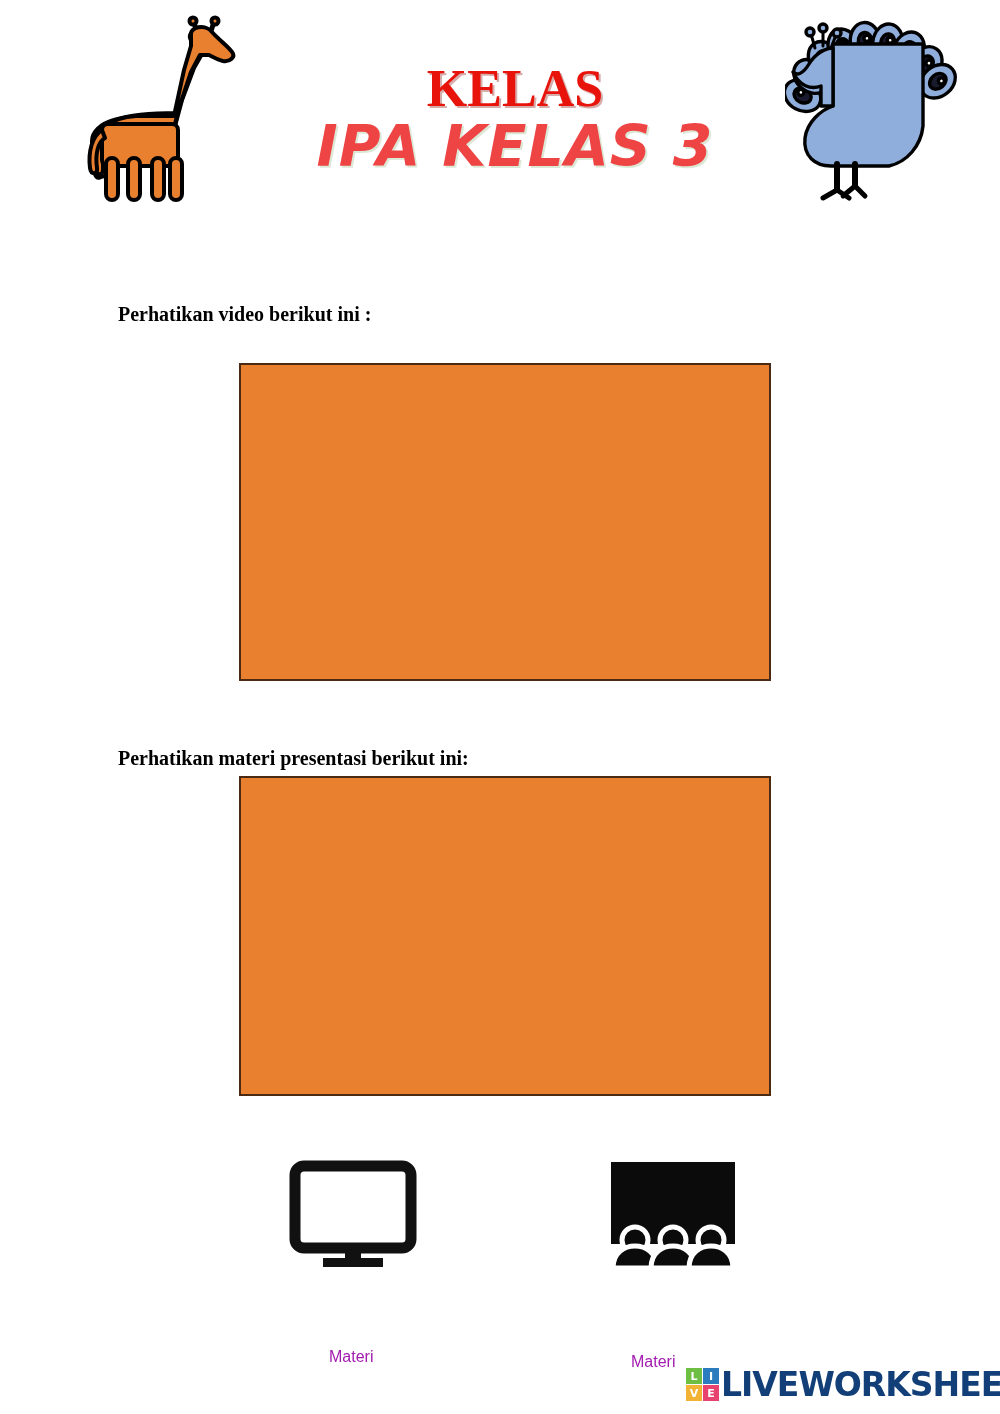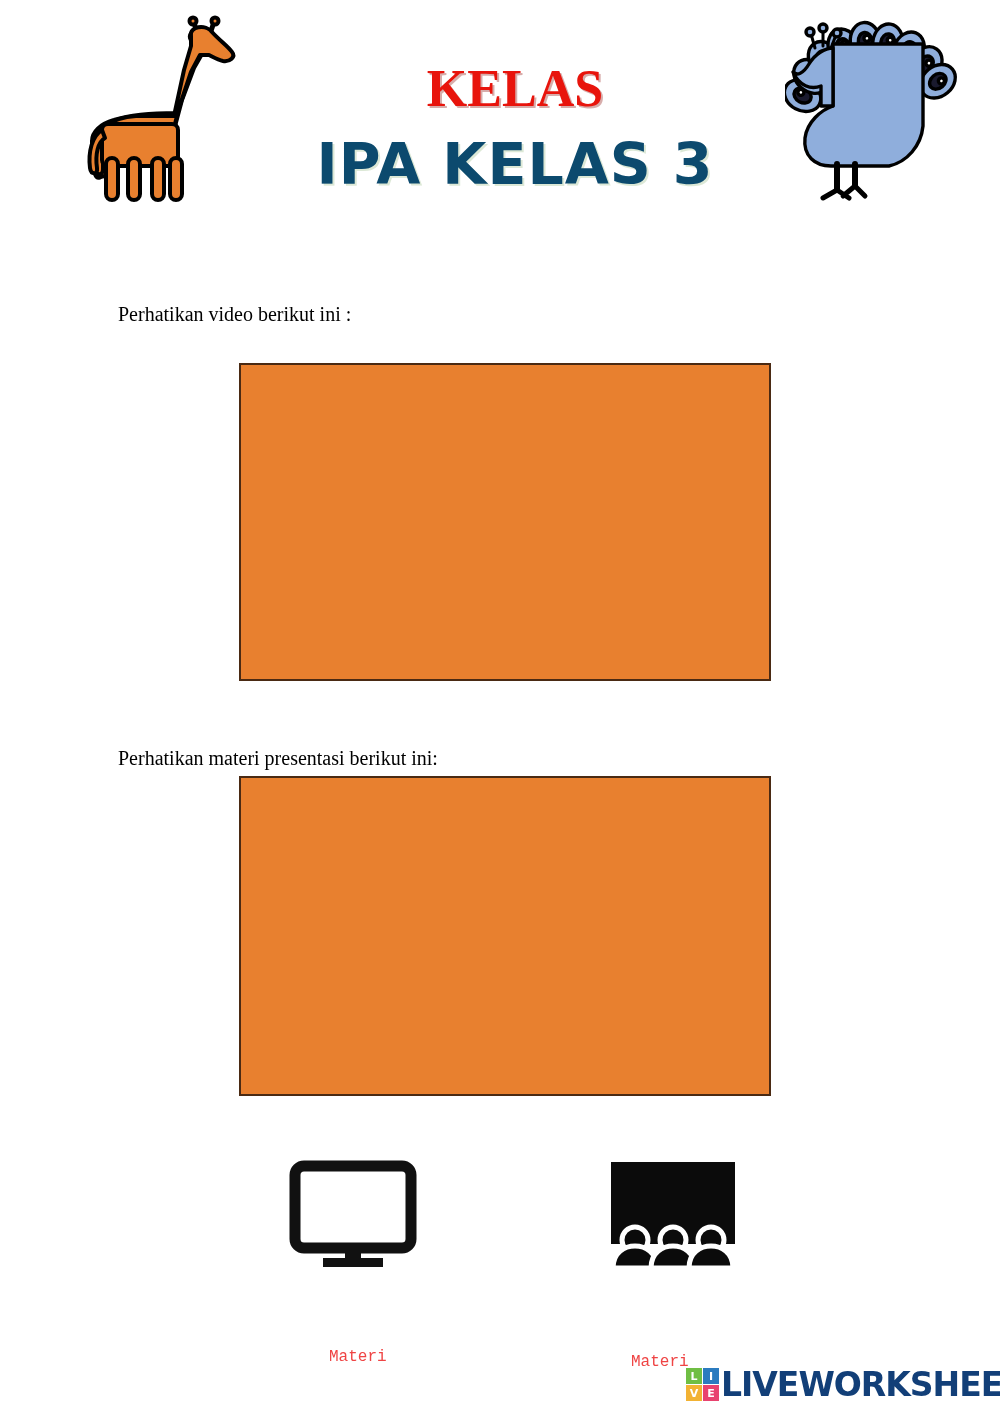--- a/index.html
+++ b/index.html
@@ -50,35 +50,35 @@
   .title-lkpd {
     font-family: "Liberation Serif", serif;
     font-weight: bold;
     font-size: 52px;
     line-height: 1.05;
     color: #E8140C;
     letter-spacing: 0px;
     text-shadow: 2px 2px 0 rgba(140,20,15,0.35);
   }
   .title-sub {
-    margin-top: 18px;
     font-family: "DejaVu Sans", sans-serif;
     font-weight: bold;
     font-size: 57px;
     line-height: 1.05;
-    color: #0c4a6e;
+    color: #ef4444;
     letter-spacing: 1px;
     text-shadow: 2px 2px 0 rgba(140,180,120,0.30);
+    font-style: italic;
   }
 
   
   .prompt {
     position: absolute;
     font-family: "Liberation Serif", serif;
-    font-weight: normal;
+    font-weight: bold;
     font-size: 20px;
     color: #000000;
     white-space: nowrap;
   }
   .prompt-video   { left: 118px; top: 303px; }
   .prompt-materi  { left: 118px; top: 747px; }
 
   
   .media-box {
     position: absolute;
@@ -93,23 +93,23 @@
   .icon-item {
     position: absolute;
     text-align: center;
   }
   .icon-monitor-wrap { left: 265px; top: 1148px; width: 175px; height: 125px; }
   .icon-audience-wrap { left: 585px; top: 1148px; width: 175px; height: 125px; }
   .icon-item svg { display: block; margin: 0 auto; }
 
   .icon-caption {
     position: absolute;
-    font-family: Liberation Mono, monospace;
+    font-family: Liberation Sans, sans-serif;
     font-size: 16px;
-    color: #ef4444;
+    color: #a21caf;
     white-space: nowrap;
   }
   .caption-monitor  { left: 329px; top: 1348px; }
   .caption-audience { left: 631px; top: 1353px; }
 
   
   .lw-logo {
     position: absolute;
     left: 686px;
     top: 1368px;

